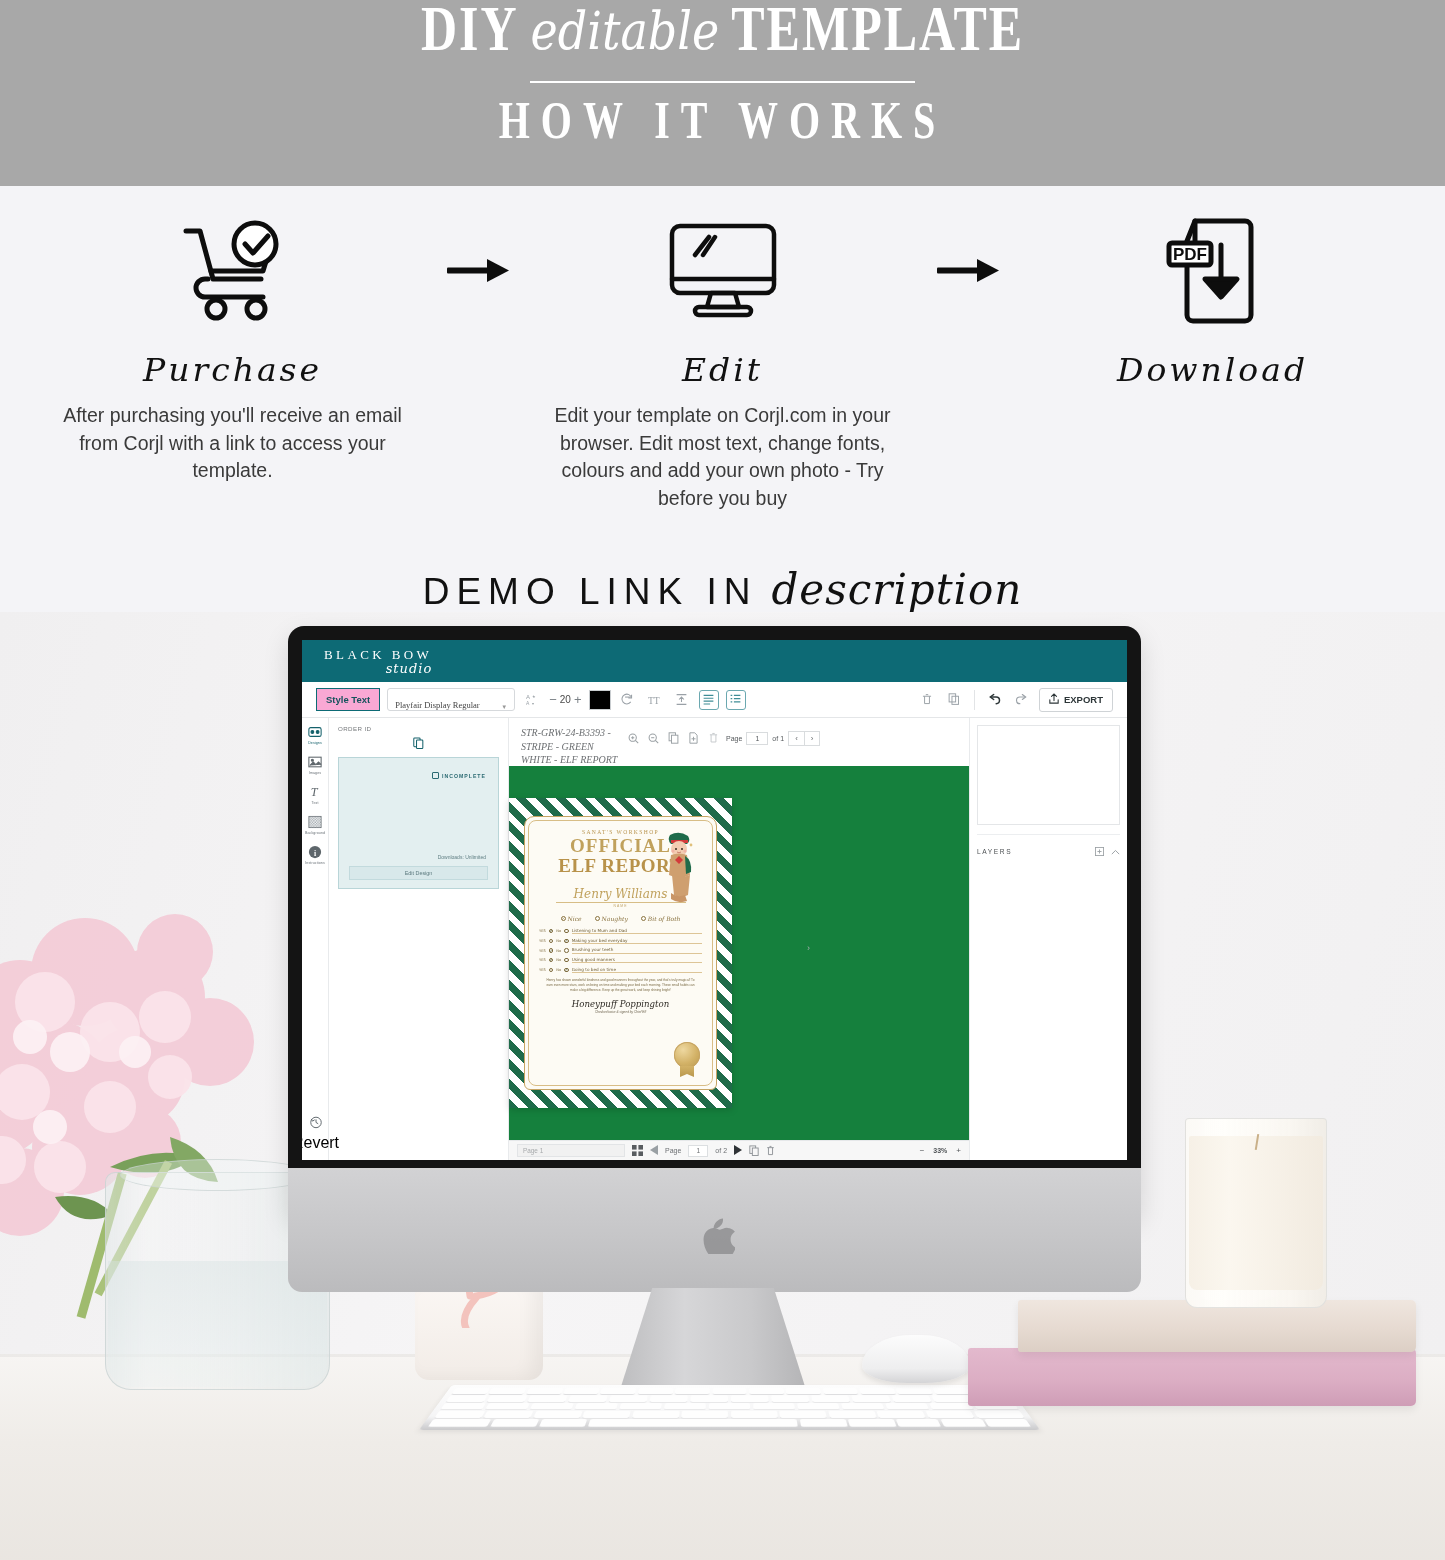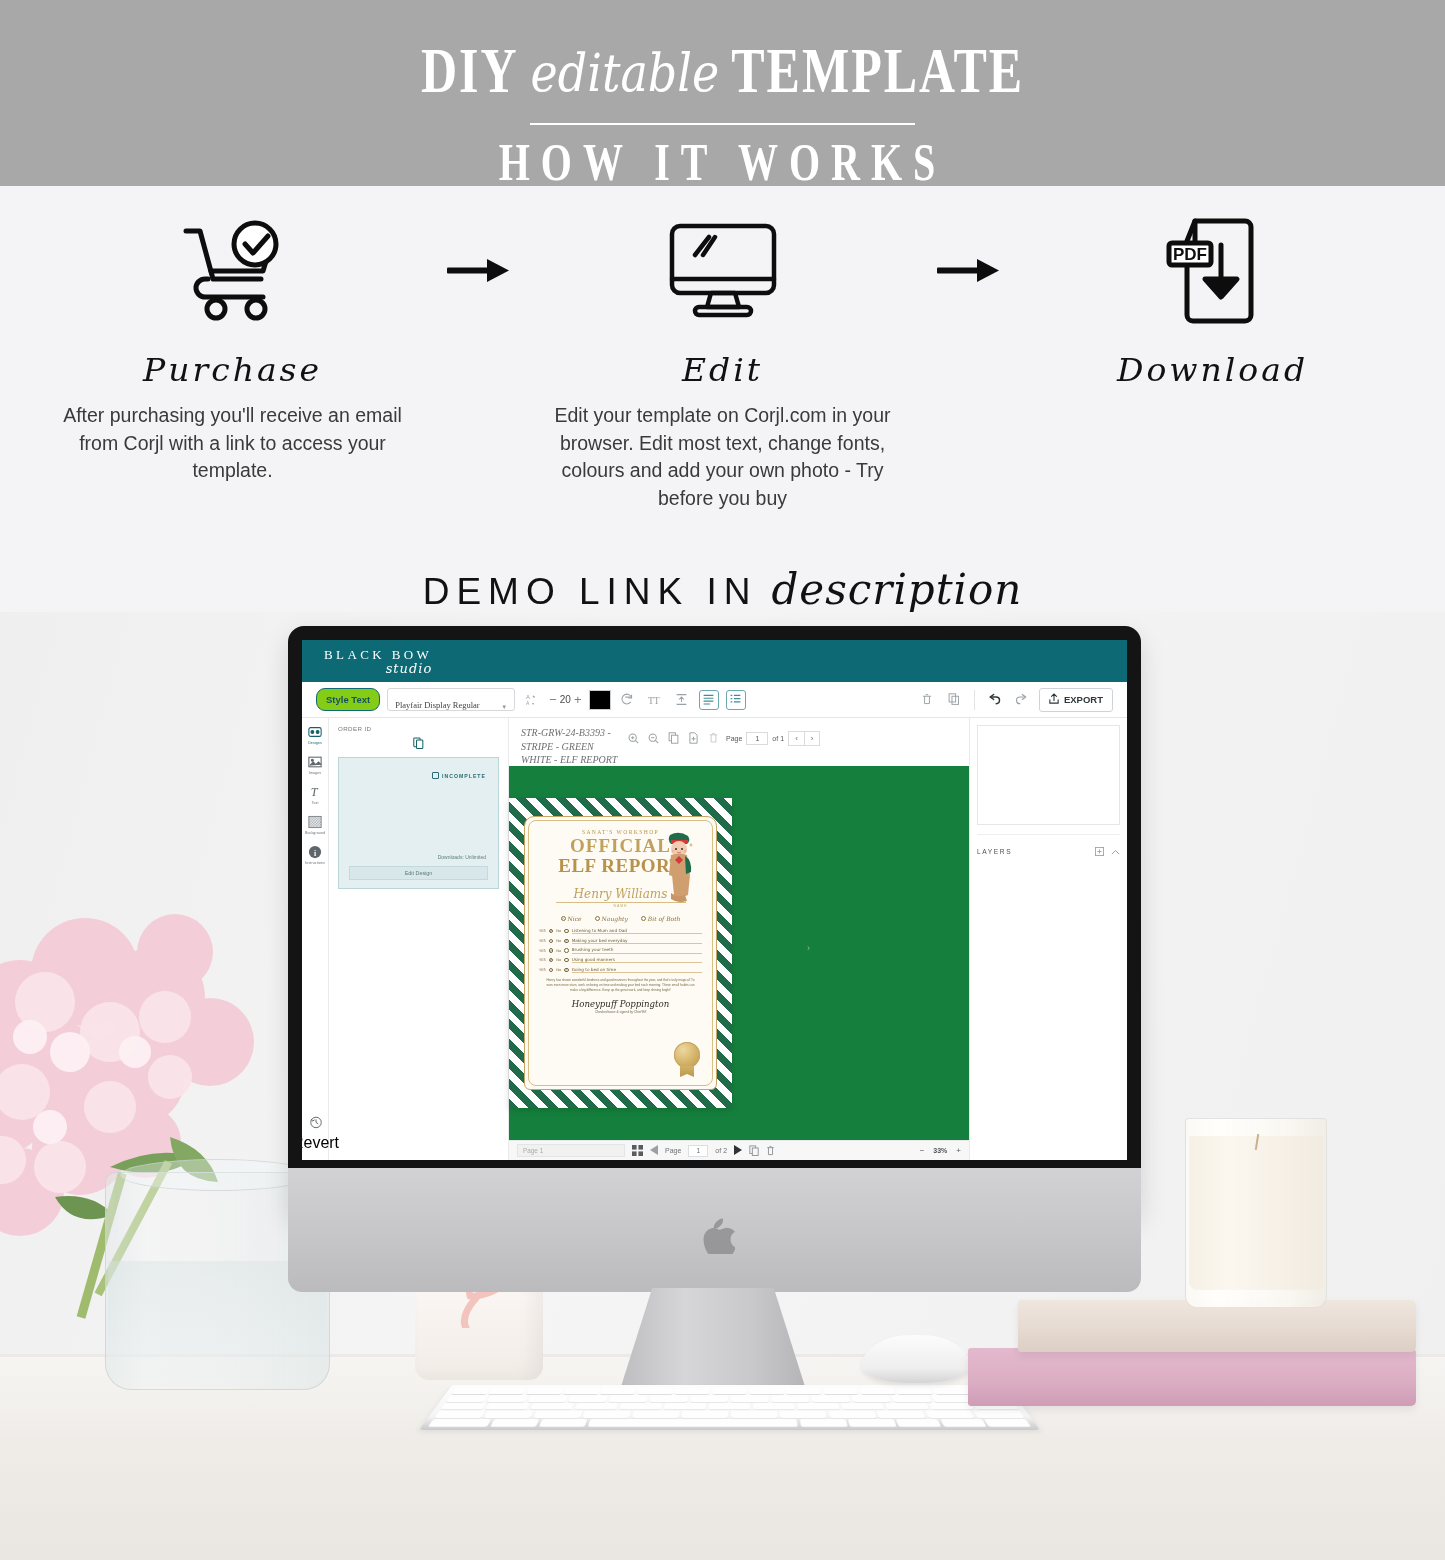--- a/index.html
+++ b/index.html
@@ -9,21 +9,21 @@
     background: #f4f4f7;
     overflow: hidden;
     position: relative;
   }
 
   
   .banner {
     width: 100%; height: 186px;
     background: #a8a8a8;
     display: flex; flex-direction: column;
-    align-items: center; justify-content: flex-end;
+    align-items: center; justify-content: flex-start;
     color: #ffffff;
   }
   .banner-title {
     font-family: "Liberation Serif", serif;
     font-size: 50px; font-weight: bold;
     letter-spacing: 2px;
     display: flex; align-items: baseline; gap: 12px;
     transform: scaleY(1.25);
     margin-bottom: 14px;
   }
@@ -172,22 +172,22 @@
 
   .toolbar {
     height: 36px; background: #ffffff;
     border-bottom: 1px solid #e4e6e8;
     display: flex; align-items: center;
     padding: 0 14px; gap: 7px;
   }
   .tb-btn {
     border: 1px solid #0d6a75; color: #15535c;
     font-size: 9.5px; font-weight: bold;
-    padding: 5px 9px; border-radius: 9px;
-    background: #84cc16; white-space: nowrap;
+    padding: 5px 9px; border-radius: 0;
+    background: #f9a8d4; white-space: nowrap;
   }
   .tb-select {
     border: 1px solid #d6d9dc; border-radius: 3px;
     height: 23px; width: 128px;
     display: flex; align-items: flex-end; justify-content: space-between;
     padding: 0 7px; font-size: 8.5px; color: #444;
     font-family: "Liberation Serif", serif;
   }
   .tb-ico {
     width: 20px; height: 20px;

